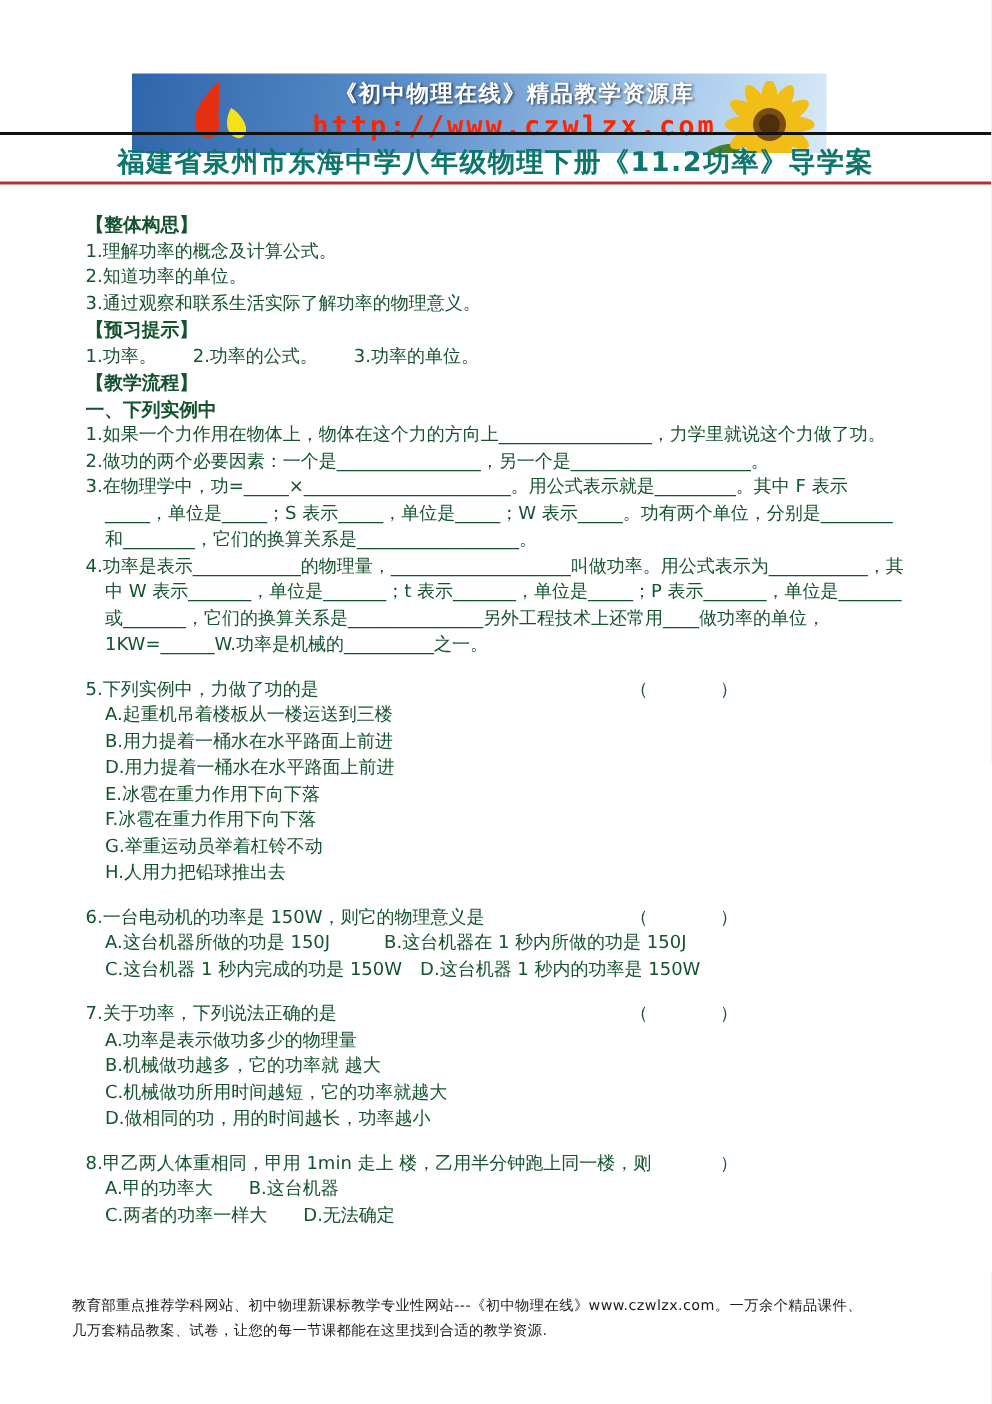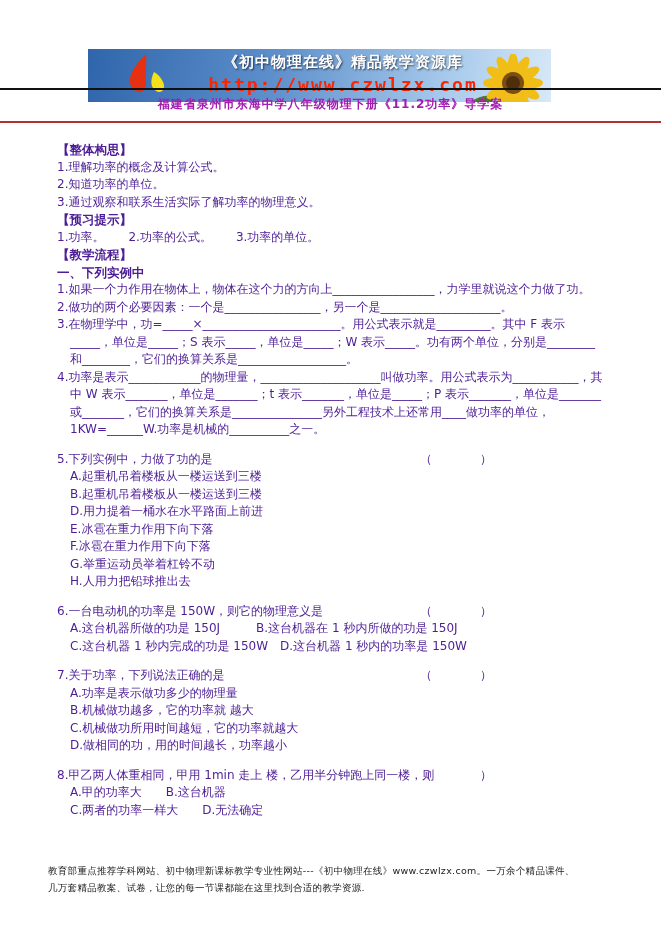--- a/index.html
+++ b/index.html
@@ -12,26 +12,26 @@
   .banner .logo{position:absolute;left:28px;top:3px;}
   .banner-text{position:absolute;left:105px;top:4px;width:300px;text-align:center;}
   .banner-title{color:#ffffff;font-weight:bold;font-size:15px;letter-spacing:1px;
                 text-shadow:1px 1px 2px rgba(0,0,0,.65);white-space:nowrap;}
   .banner-url{color:#ff2400;font-weight:bold;font-size:18px;letter-spacing:2px;
               font-family:"DejaVu Sans Mono",monospace;margin-top:2px;}
   .sunflower{position:absolute;right:0px;bottom:-6px;}
 
   .black-rule{position:absolute;left:0;top:88px;width:661px;height:2px;background:#111111;}
   .doc-title{position:absolute;left:0;top:96px;width:661px;margin:0;text-align:center;
-             font-size:12px;font-weight:bold;color:#a21caf;letter-spacing:1px;}
+             font-size:18px;font-weight:bold;color:#0f766e;letter-spacing:1px;}
   .red-rule{position:absolute;left:0;top:121px;width:661px;height:2px;background:#b03232;}
 
   
   .docbody{position:absolute;left:57px;top:141px;width:550px;font-size:12px;
-           line-height:17.5px;color:#4c1d95;}
+           line-height:17.5px;color:#14532d;}
   .line{min-height:17.5px;}
   .line.h{font-weight:bold;font-size:12.5px;}
   .line.hang{padding-left:13px;text-indent:-13px;}
   .line.opt{padding-left:13px;}
   .line.q{position:relative;margin-top:12px;}
   .bracket{position:absolute;left:363px;top:0;white-space:pre;}
 
   
   .pfooter{position:absolute;left:48px;top:862px;width:590px;font-size:9.5px;
            font-weight:normal;color:#1a1a1a;line-height:17px;letter-spacing:.3px;}
@@ -87,21 +87,21 @@
       <div class="line h">【预习提示】</div>
       <div class="line n">1.功率。　　2.功率的公式。　　3.功率的单位。</div>
       <div class="line h">【教学流程】</div>
       <div class="line h">一、下列实例中</div>
       <div class="line hang">1.如果一个力作用在物体上，物体在这个力的方向上_________________，力学里就说这个力做了功。</div>
       <div class="line hang">2.做功的两个必要因素：一个是________________，另一个是____________________。</div>
       <div class="line hang">3.在物理学中，功=_____×_______________________。用公式表示就是_________。其中 F 表示_____，单位是_____；S 表示_____，单位是_____；W 表示_____。功有两个单位，分别是________和________，它们的换算关系是__________________。</div>
       <div class="line hang">4.功率是表示____________的物理量，____________________叫做功率。用公式表示为___________，其中 W 表示_______，单位是_______；t 表示_______，单位是_____；P 表示_______，单位是_______或_______，它们的换算关系是_______________另外工程技术上还常用____做功率的单位，1KW=______W.功率是机械的__________之一。</div>
       <div class="line q">5.下列实例中，力做了功的是<span class="bracket">（　　　　）</span></div>
       <div class="line opt">A.起重机吊着楼板从一楼运送到三楼</div>
-      <div class="line opt">B.起重机吊着楼板从一楼运送到三楼</div>
+      <div class="line opt">B.用力提着一桶水在水平路面上前进</div>
       <div class="line opt">D.用力提着一桶水在水平路面上前进</div>
       <div class="line opt">E.冰雹在重力作用下向下落</div>
       <div class="line opt">F.冰雹在重力作用下向下落</div>
       <div class="line opt">G.举重运动员举着杠铃不动</div>
       <div class="line opt">H.人用力把铅球推出去</div>
       <div class="line q">6.一台电动机的功率是 150W，则它的物理意义是<span class="bracket">（　　　　）</span></div>
       <div class="line opt">A.这台机器所做的功是 150J　　　B.这台机器在 1 秒内所做的功是 150J</div>
       <div class="line opt">C.这台机器 1 秒内完成的功是 150W　D.这台机器 1 秒内的功率是 150W</div>
       <div class="line q">7.关于功率，下列说法正确的是<span class="bracket">（　　　　）</span></div>
       <div class="line opt">A.功率是表示做功多少的物理量</div>

